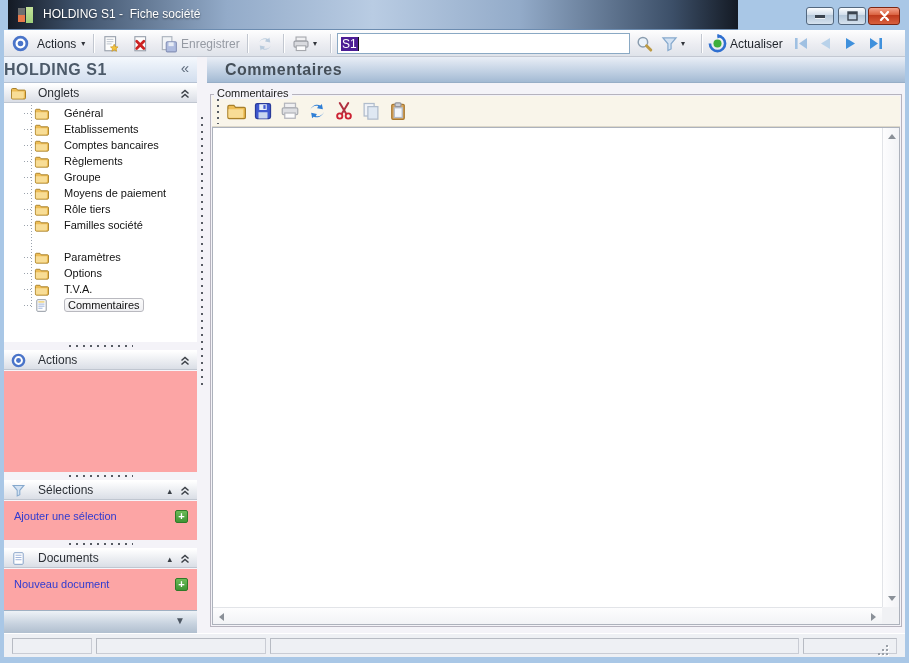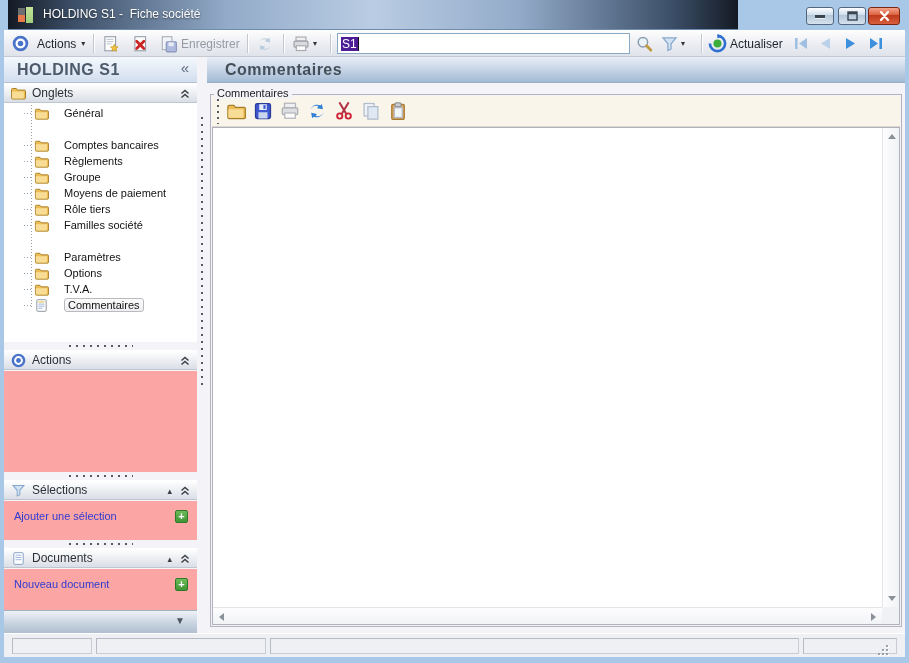--- a/index.html
+++ b/index.html
@@ -43,27 +43,27 @@
   
   .sidebar{position:absolute;left:0;top:27px;width:193px;height:576px;background:#f6f5fa;}
   .vsplit{position:absolute;left:193px;top:27px;width:10px;height:576px;background:#f4f3f8;}
   .vsplit-dots{position:absolute;left:4px;top:60px;width:2px;height:270px;
     background:repeating-linear-gradient(180deg,#565b63 0 2px,transparent 2px 7px);}
   .main{position:absolute;left:203px;top:27px;width:698px;height:576px;background:#f4f3f8;}
 
   
   .sb-title{position:absolute;left:0;top:0;width:193px;height:26px;
     background:linear-gradient(#f4f8fd,#d2deee);border-bottom:1px solid #b6c2d3;display:flex;align-items:center;}
-  .sb-title .txt{font-size:16px;font-weight:bold;color:#4c5a69;margin-left:13px;letter-spacing:.5px;}
+  .sb-title .txt{font-size:16px;font-weight:bold;color:#4c5a69;letter-spacing:.5px;}
   .sb-collapse{position:absolute;right:8px;top:2px;font-size:15px;color:#5f6c7d;cursor:default;}
 
   .sect-header{position:absolute;left:0;width:193px;height:20px;
     background:linear-gradient(#ffffff,#dadee6);border-top:1px solid #ffffff;border-bottom:1px solid #c0c6d0;
     display:flex;align-items:center;}
-  .sect-header .txt{font-size:12px;color:#2c3036;margin-left:6px;}
+  .sect-header .txt{font-size:12px;color:#2c3036;margin-left:12px;}
   .sect-ctrls{position:absolute;right:6px;top:0;height:20px;display:flex;align-items:center;gap:7px;}
   .tri-up{font-size:9px;color:#3a3f46;line-height:1;}
 
   .sb-white{position:absolute;left:0;width:193px;background:#fca5a5;}
   .gap-dots{position:absolute;left:0;width:193px;height:8px;background:#f4f3f8;display:flex;align-items:center;justify-content:center;}
   .dots-h{width:64px;height:2px;background:repeating-linear-gradient(90deg,#565b63 0 2px,transparent 2px 7px);}
 
   
   .tree{position:absolute;left:0;top:46px;width:193px;height:239px;background:#ffffff;}
   .tree-vline{position:absolute;left:27px;top:2px;width:1px;height:202px;
@@ -293,20 +293,27 @@
 
       <div class="tree">
         <div class="tree-vline"></div>
         <div class="tree-row" style="top:2px">
             <span class="tree-stub"></span>
             <svg width="15" height="15" viewBox="0 0 16 16">
               <use href="#folder16"></use>
             </svg>
             <span class="tree-lbl">Général</span>
           </div>
+        <div class="tree-row" style="top:18px">
+            <span class="tree-stub"></span>
+            <svg width="15" height="15" viewBox="0 0 16 16">
+              <use href="#folder16"></use>
+            </svg>
+            <span class="tree-lbl">Etablissements</span>
+          </div>
         <div class="tree-row" style="top:34px">
             <span class="tree-stub"></span>
             <svg width="15" height="15" viewBox="0 0 16 16">
               <use href="#folder16"></use>
             </svg>
             <span class="tree-lbl">Comptes bancaires</span>
           </div>
         <div class="tree-row" style="top:50px">
             <span class="tree-stub"></span>
             <svg width="15" height="15" viewBox="0 0 16 16">

